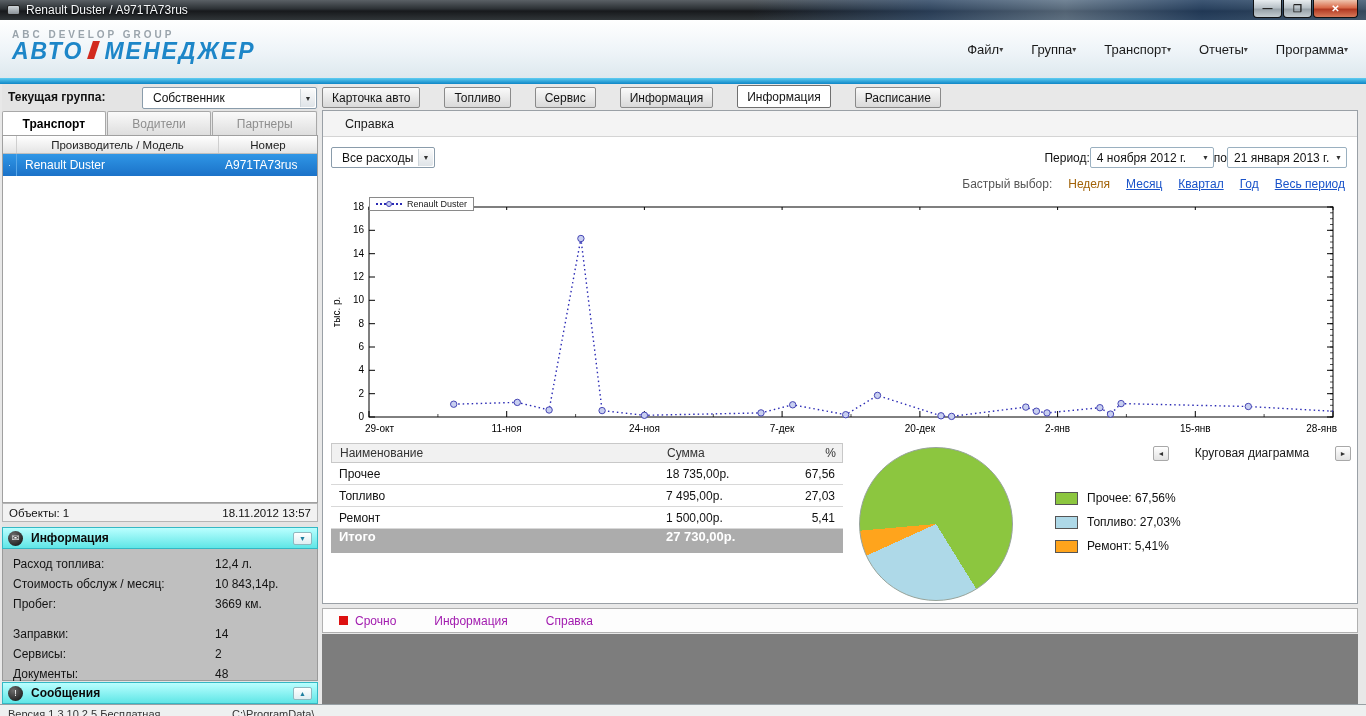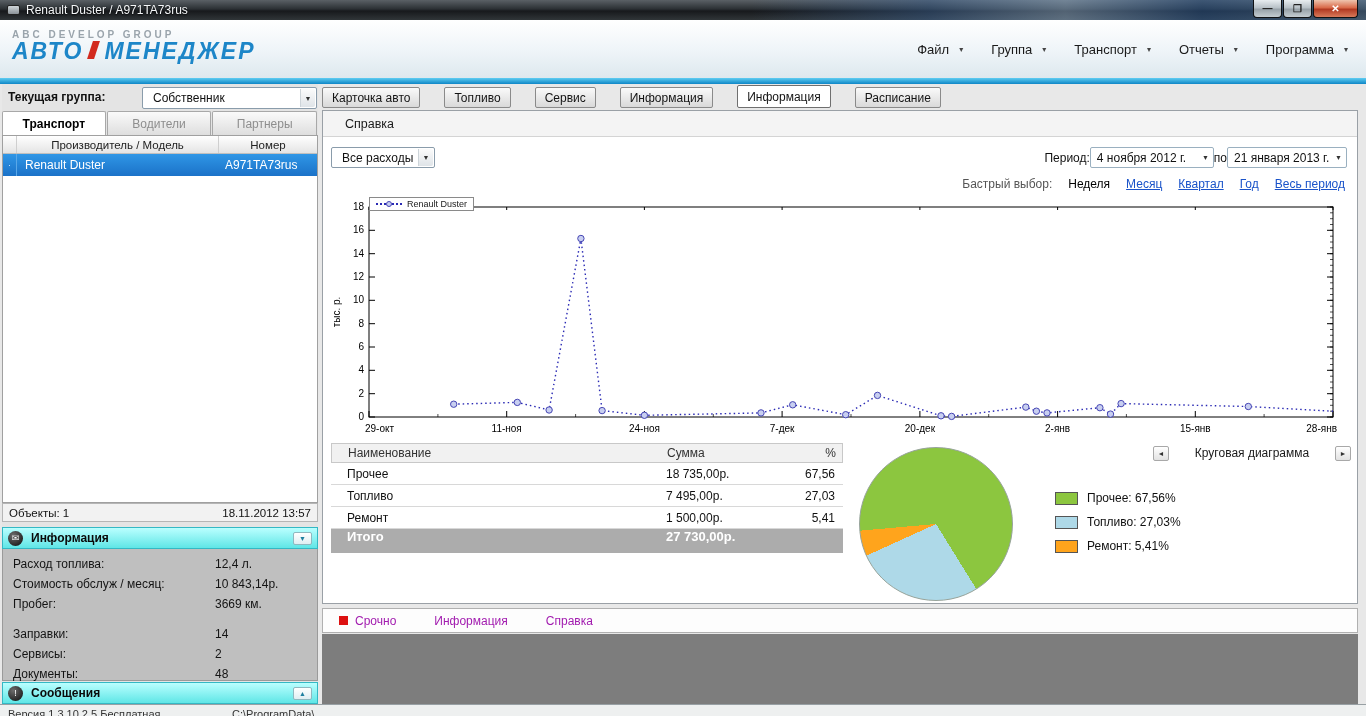--- a/index.html
+++ b/index.html
@@ -22,21 +22,21 @@
   .wbtn.close { width:45px; background: linear-gradient(#efc4ae,#d96a4a 45%,#b23a22 55%,#d97a5a); color:#fff; }
 
   
   .header { position:absolute; left:0; top:20px; width:1366px; height:58px;
     background: linear-gradient(180deg,#ffffff,#eef4f8 55%,#dde8ee); }
   .logo { position:absolute; left:12px; top:9px; }
   .logo-top { font-size:10px; font-weight:bold; color:#9aa4ac; letter-spacing:3px; }
   .logo-main { font-size:23px; font-weight:bold; font-style:italic; color:#1d86c8; letter-spacing:2px; line-height:1; }
   .logo-slash { display:inline-block; width:7px; height:18px; background:#d22a1e; transform:skewX(-18deg); margin:0 7px; }
   .menu { position:absolute; right:18px; top:0; height:58px; display:flex; align-items:center; gap:28px; }
-  .menu-item { font-size:13px; color:#1a1a1a; display:flex; align-items:center; gap:10px; cursor:default; }
+  .menu-item { font-size:13px; color:#1a1a1a; display:flex; align-items:center; gap:0; cursor:default; }
   .caret { font-size:8px; color:#444; }
   .accent-strip { position:absolute; left:0; top:78px; width:1366px; height:6px;
     background: linear-gradient(180deg,#5ecdf2,#0f86c6); }
 
   
   .left-panel { position:absolute; left:2px; top:84px; width:316px; height:620px; background:#e4e4e4; }
   .grp-label { position:absolute; left:6px; top:6px; font-size:12px; font-weight:bold; color:#111; }
   .combo { background:#fff; border:1px solid #8a9cab; border-radius:2px; font-size:12px; color:#111;
     display:flex; align-items:center; padding-left:10px; position:absolute; }
   .combo .arrow { position:absolute; right:1px; top:1px; bottom:1px; width:15px;
@@ -75,33 +75,33 @@
   .groupbox { position:absolute; left:322px; top:110px; width:1036px; height:494px; background:#fff; border:1px solid #9aa0a6; }
   .gb-header { position:absolute; left:0; top:0; width:1034px; height:26px; background:#f4f4f4; border-bottom:1px solid #d4d4d4;
     display:flex; align-items:center; padding-left:22px; font-size:12.5px; color:#1a1a1a; }
   .period-row { position:absolute; right:10px; top:36px; display:flex; align-items:center; font-size:12px; color:#111; }
   .date-combo { position:relative; width:124px; height:21px; background:#fff; border:1px solid #9ab0c0; border-radius:2px;
     font-size:12px; display:flex; align-items:center; padding-left:6px; }
   .date-combo .arrow { position:absolute; right:4px; font-size:7px; color:#333; }
   .quick-row { position:absolute; right:12px; top:66px; display:flex; align-items:center; gap:16px; font-size:12px; }
   .quick-label { color:#555; }
   .qlink { color:#1a53c9; text-decoration:underline; }
-  .qdisabled { color:#000000; }
+  .qdisabled { color:#a16207; }
   .chart-wrap { position:absolute; left:8px; top:84px; width:1016px; height:246px; }
   .chart-legend { position:absolute; left:46px; top:86px; height:14px; background:#fff; border:1px solid #8a8a8a;
     display:flex; align-items:center; padding:0 6px; gap:5px; z-index:2; }
   .leg-line { position:relative; width:26px; border-top:2px dotted #2a2ab4; }
   .leg-dot { position:absolute; left:10px; top:-4px; width:6px; height:6px; border-radius:50%; background:#c8cff0; border:1px solid #4646b4; }
   .leg-text { font-size:9px; color:#222; }
 
   .exp-table { position:absolute; left:8px; top:332px; width:512px; }
   .exp-head { display:flex; height:20px; background:#f1f1f1; border:1px solid #c8c8c8; font-size:12px; color:#333; align-items:center; }
   .exp-row { display:flex; height:22px; border-bottom:1px solid #d8d8d8; font-size:12px; color:#111; align-items:center; }
   .exp-total { display:flex; height:24px; background:#acacac; color:#fff; font-weight:bold; font-size:13px; align-items:flex-start; }
-  .c-name { width:335px; padding-left:16px; }
+  .c-name { width:335px; padding-left:8px; }
   .c-sum  { width:127px; }
   .c-pct  { width:42px; text-align:right; }
 
   .pie-nav { position:absolute; left:830px; top:334px; width:198px; height:16px; display:flex; align-items:center; }
   .nav-btn { width:16px; height:15px; background:linear-gradient(#fff,#e2e2e2); border:1px solid #a8a8a8; border-radius:2px;
     font-size:7px; color:#333; display:flex; align-items:center; justify-content:center; }
   .pie-title { flex:1; text-align:center; font-size:12px; color:#1a1a1a; }
   .pie { position:absolute; left:536px; top:336px; width:154px; height:154px; border-radius:50%; border:1px solid #96a39a; }
   .pie-legend { position:absolute; left:732px; top:380px; }
   .pleg-item { display:flex; align-items:center; margin-bottom:10px; }

